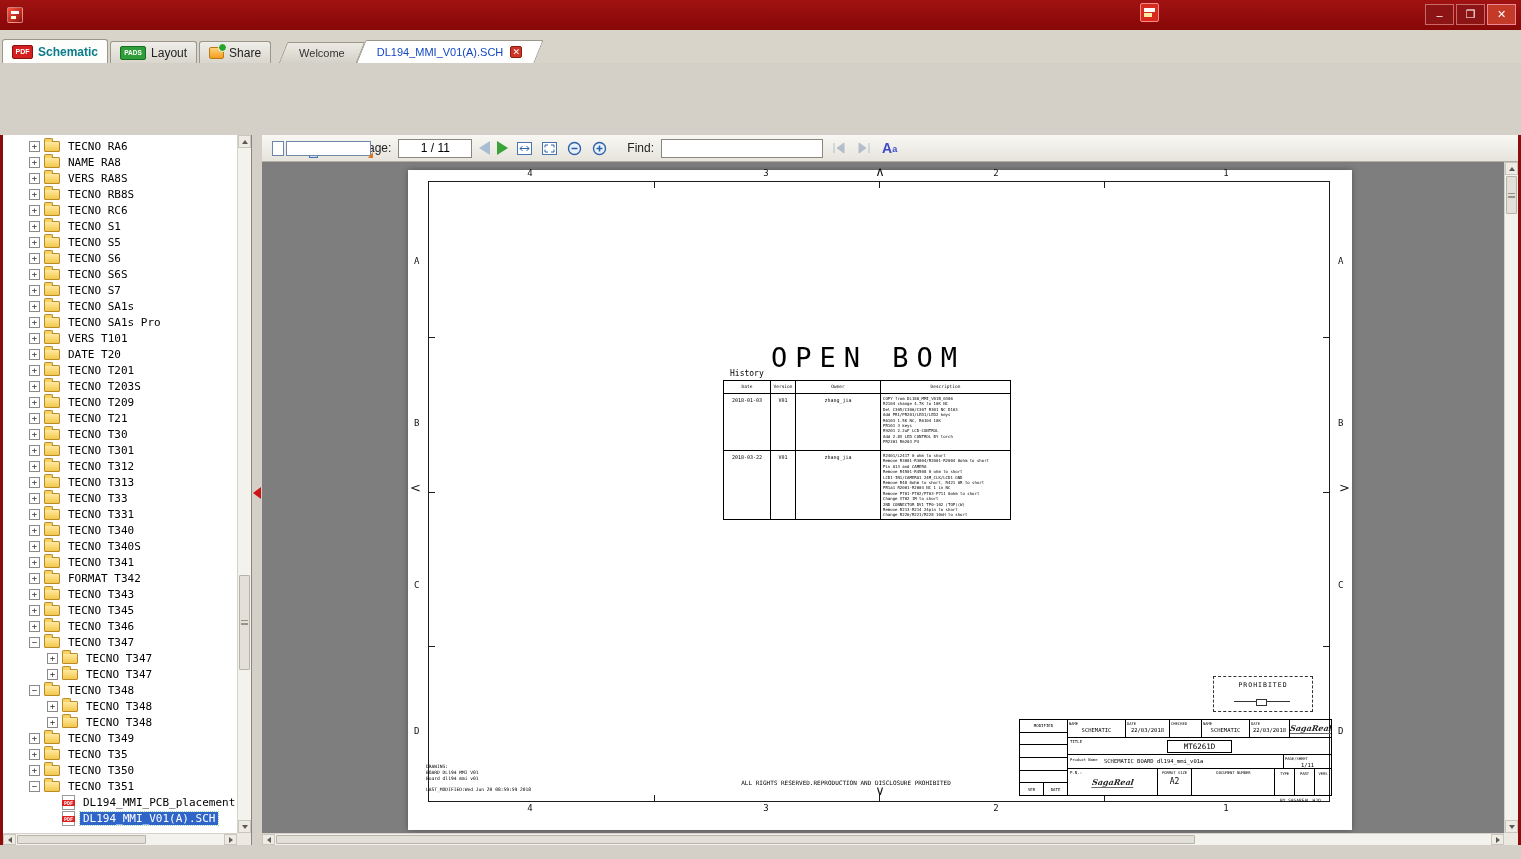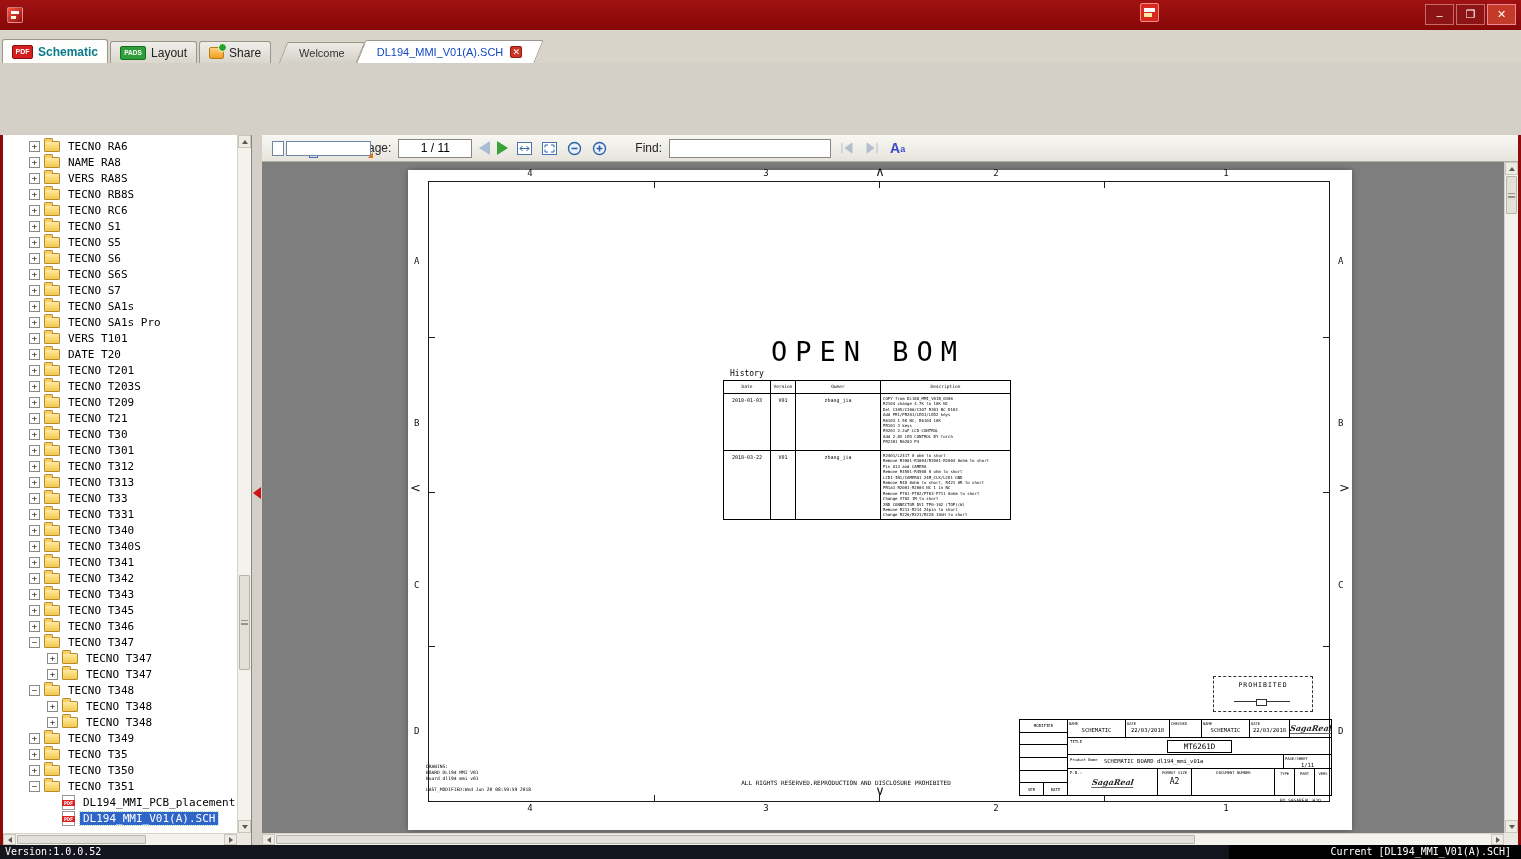--- a/index.html
+++ b/index.html
@@ -104,21 +104,21 @@
 .page{position:absolute;left:146px;top:8px;width:944px;height:660px;background:#fff;color:#000;box-shadow:0 0 6px rgba(0,0,0,.35)}
 .content .vscroll{bottom:12px}
 .content .hscroll{right:14px}
 
 
 .frame{position:absolute;left:20px;top:11px;width:902px;height:621px;border:1.4px solid #1c1c1c}
 .tick{position:absolute;background:#1c1c1c}
 .zone-num,.zone-letter{position:absolute;font-family:"DejaVu Sans Mono",monospace;font-size:9px;color:#111}
 .zone-num{transform:translateX(-50%)}
 .fm{position:absolute;font-size:13px;color:#111;font-family:"DejaVu Sans",sans-serif}
-.open-bom{position:absolute;left:363px;top:166px;font-family:"DejaVu Sans Mono",monospace;font-size:27px;letter-spacing:8px;font-weight:500}
+.open-bom{position:absolute;left:363px;top:172px;font-family:"DejaVu Sans Mono",monospace;font-size:27px;letter-spacing:8px;font-weight:500}
 .hist-label{position:absolute;left:322px;top:199px;font-size:8px;font-family:"DejaVu Sans Mono",monospace}
 .hist{position:absolute;left:315px;top:210px;width:288px;border:1px solid #000;font-family:"DejaVu Sans Mono",monospace}
 .hrow{display:flex;border-top:1px solid #000}
 .hrow:first-child{border-top:none}
 .hcell{border-right:1px solid #000;overflow:hidden}
 .hcell:last-child{border-right:none}
 .c1{width:47px;flex:none}.c2{width:25px;flex:none}.c3{width:85px;flex:none}.c4{flex:1}
 .hhead{height:12px}
 .hhead .hcell{font-size:4.5px;text-align:center;line-height:11px}
 .r1{height:57px}.r2{height:69px}
@@ -348,21 +348,21 @@
             <span class="tree-label">TECNO T340S</span>
           </div>
           <div class="tree-row" style="padding-left: 26px;">
             <span class="expander">+</span>
             <span class="folder-ico"></span>
             <span class="tree-label">TECNO T341</span>
           </div>
           <div class="tree-row" style="padding-left: 26px;">
             <span class="expander">+</span>
             <span class="folder-ico"></span>
-            <span class="tree-label">TECNO T342</span>
+            <span class="tree-label">FORMAT T342</span>
           </div>
           <div class="tree-row" style="padding-left: 26px;">
             <span class="expander">+</span>
             <span class="folder-ico"></span>
             <span class="tree-label">TECNO T343</span>
           </div>
           <div class="tree-row" style="padding-left: 26px;">
             <span class="expander">+</span>
             <span class="folder-ico"></span>
             <span class="tree-label">TECNO T345</span>
@@ -497,21 +497,21 @@
               <circle cx="8.5" cy="8.5" r="6" fill="#eaf1fb" stroke="#2e62a8" stroke-width="1.4"></circle>
               <path d="M5.5 8.5h6" stroke="#2e62a8" stroke-width="1.6"></path>
             </svg>
         </span>
         <span class="tb-ico">
           <svg width="17" height="17" viewBox="0 0 17 17">
               <circle cx="8.5" cy="8.5" r="6" fill="#eaf1fb" stroke="#2e62a8" stroke-width="1.4"></circle>
               <path d="M5.5 8.5h6M8.5 5.5v6" stroke="#2e62a8" stroke-width="1.6"></path>
             </svg>
         </span>
-        <span style="margin-left:20px">Find:</span>
+        <span style="margin-left:12px">Find:</span>
         <input class="find-input" value="" style="">
         <span class="tb-ico find-nav">
           <svg width="16" height="14" viewBox="0 0 16 14">
               <path d="M3 2v10M13 2L6 7l7 5z" fill="#6d86a6" stroke="#6d86a6"></path>
             </svg>
         </span>
         <span class="tb-ico find-nav">
           <svg width="16" height="14" viewBox="0 0 16 14">
               <path d="M13 2v10M3 2l7 5-7 5z" fill="#6d86a6" stroke="#6d86a6"></path>
             </svg>
@@ -708,18 +708,14 @@
           <div class="hs-thumb" style="left:14px;width:74%"></div>
           <div class="hs-btn right">
               <span class="tri-right"></span>
             </div>
         </div>
         <div class="corner" style="height:12px"></div>
       </div>
     </div>
   </div>
 
-  <div class="statusbar">
-    <div class="status-left">Version:1.0.0.52</div>
-    <div class="status-right">Current [DL194_MMI_V01(A).SCH]</div>
-  </div>
 
 </div>
 
 </body></html>

